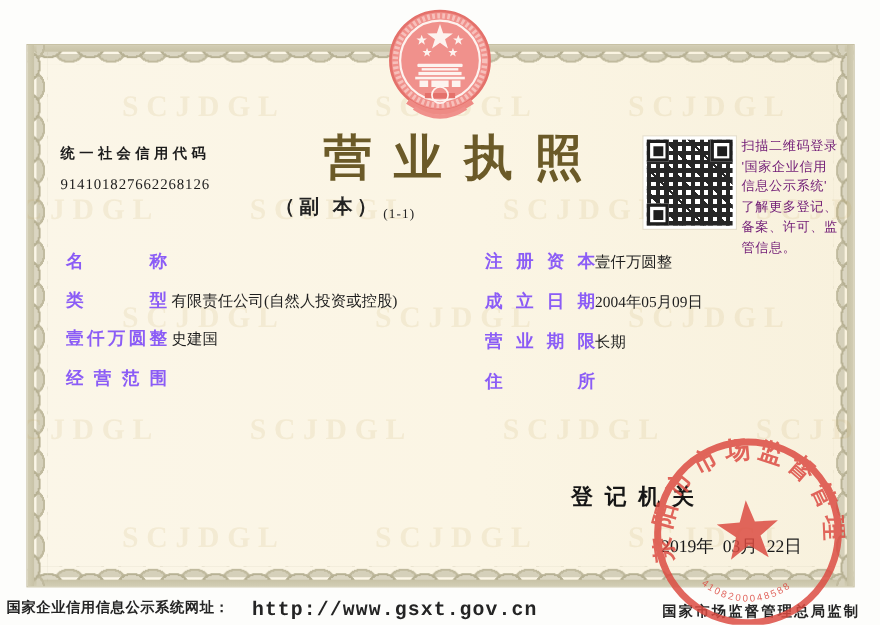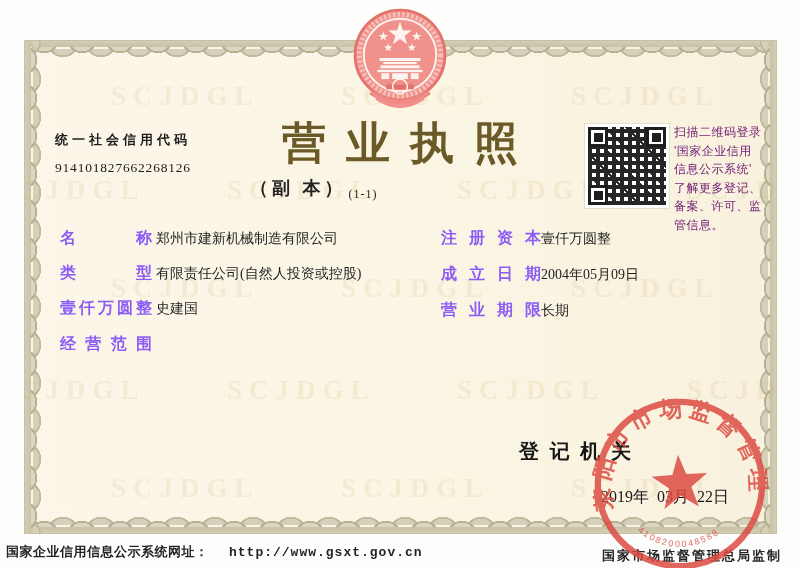--- a/index.html
+++ b/index.html
@@ -31,21 +31,21 @@
     background-repeat:repeat-y;}
   .band-left{left:0;}
   .band-right{right:0;transform:scaleX(-1);}
 
   
   .wm{position:absolute;font-family:"Liberation Serif",serif;font-weight:bold;font-size:27px;
     letter-spacing:7px;color:rgba(197,165,88,0.13);white-space:nowrap;}
 
   
   .emblem{position:absolute;left:351px;top:6px;width:98px;height:106px;z-index:6;}
-  .title{position:absolute;left:250px;top:114px;width:300px;text-align:center;z-index:5;
+  .title{position:absolute;left:250px;top:114px;width:300px;text-align:right;z-index:5;
     font-family:"Liberation Sans",sans-serif;font-weight:bold;font-size:44px;color:#6b5a28;
     letter-spacing:20px;margin:0;text-indent:20px;}
   .subtitle{position:absolute;left:250px;top:176px;width:300px;z-index:5;
     font-family:"Liberation Serif",serif;font-size:18px;font-weight:bold;color:#232323;letter-spacing:4px;}
   .copy-num{font-size:12px;font-weight:normal;letter-spacing:1px;position:relative;top:4px;left:2px;}
 
   .credit-block{position:absolute;left:55px;top:131px;z-index:5;}
   .credit-label{font-weight:bold;font-size:13px;color:#1c1c1c;letter-spacing:4px;}
   .credit-code{margin-top:11px;font-family:"Liberation Serif",serif;font-size:13.5px;color:#1c1c1c;letter-spacing:0.8px;}
 
@@ -78,21 +78,21 @@
   .reg-date{position:absolute;left:601px;top:487px;z-index:5;
     font-family:"Liberation Serif",serif;font-size:16px;color:#1a1a1a;white-space:pre;}
 
   
   .seal{position:absolute;left:592px;top:396px;width:176px;height:176px;z-index:7;opacity:0.84;
     transform:rotate(-4deg);}
 
   
   .footer-label{position:absolute;left:6px;top:543px;font-size:13px;font-weight:bold;color:#242424;letter-spacing:0.5px;}
   .footer-url{position:absolute;left:229px;top:545px;font-family:"Liberation Mono",monospace;
-    font-size:13px;font-weight:bold;color:#242424;letter-spacing:1px;}
+    font-size:18px;font-weight:bold;color:#242424;letter-spacing:1px;}
   .footer-notice{position:absolute;left:328px;top:538px;width:186px;text-align:center;
     font-size:8px;line-height:11px;color:#3d3d3d;}
   .footer-issuer{position:absolute;left:602px;top:547px;font-size:13px;color:#242424;letter-spacing:2px;font-weight:bold;}
 </style>
 </head>
 <body>
 
 <div class="stage">
 
   <div class="paper">
@@ -166,39 +166,39 @@
   <div class="qr-caption">
     <div>扫描二维码登录</div>
     <div>'国家企业信用</div>
     <div>信息公示系统'</div>
     <div>了解更多登记、</div>
     <div>备案、许可、监</div>
     <div>管信息。</div>
   </div>
 
   <div class="field-label lab-left" style="top:228px">名称</div>
-  <div class="field-value val-left" style="top:230px">郑州市建新机械制造有限公司</div>
 
   <div class="field-label lab-left" style="top:263px">类型</div>
   <div class="field-value val-left" style="top:265px">有限责任公司(自然人投资或控股)</div>
 
   <div class="field-label lab-left" style="top:298px">壹仟万圆整</div>
   <div class="field-value val-left" style="top:300px">史建国</div>
 
   <div class="field-label lab-left" style="top:334px">经营范围</div>
 
   <div class="field-label lab-right" style="top:228px">注册资本</div>
   <div class="field-value val-right" style="top:230px">壹仟万圆整</div>
 
   <div class="field-label lab-right" style="top:264px">成立日期</div>
   <div class="field-value val-right" style="top:266px">2004年05月09日</div>
 
   <div class="field-label lab-right" style="top:300px">营业期限</div>
   <div class="field-value val-right" style="top:302px">长期</div>
 
+  <div class="field-label lab-right" style="top:337px">住所</div>
 
   <div class="reg-authority">登记机关</div>
   <div class="reg-date">2019年  03月  22日</div>
 
   <svg class="seal" viewBox="0 0 180 180">
     <defs>
       <path id="sealArc" d="M 21 113 A 72 72 0 1 1 159 113" fill="none"></path>
       <path id="sealCodeArc" d="M 38 129 A 66 66 0 0 0 142 129" fill="none"></path>
     </defs>
     <circle cx="90" cy="90" r="84" fill="none" stroke="#dc4a41" stroke-width="6.5"></circle>

